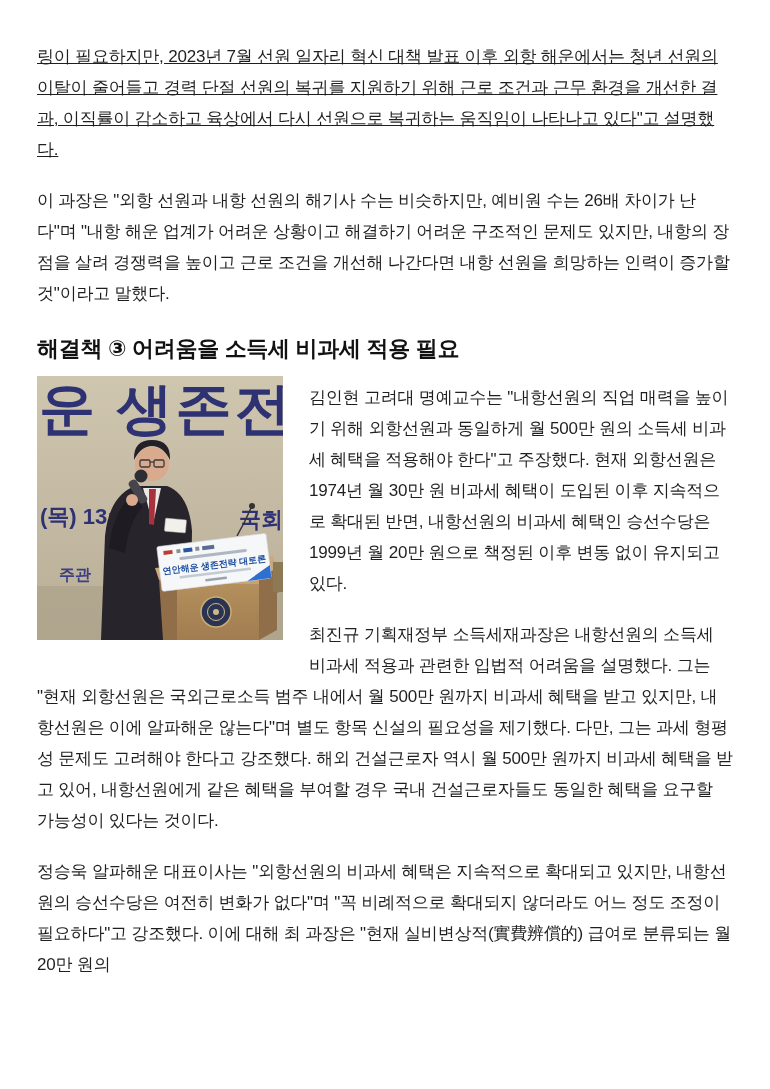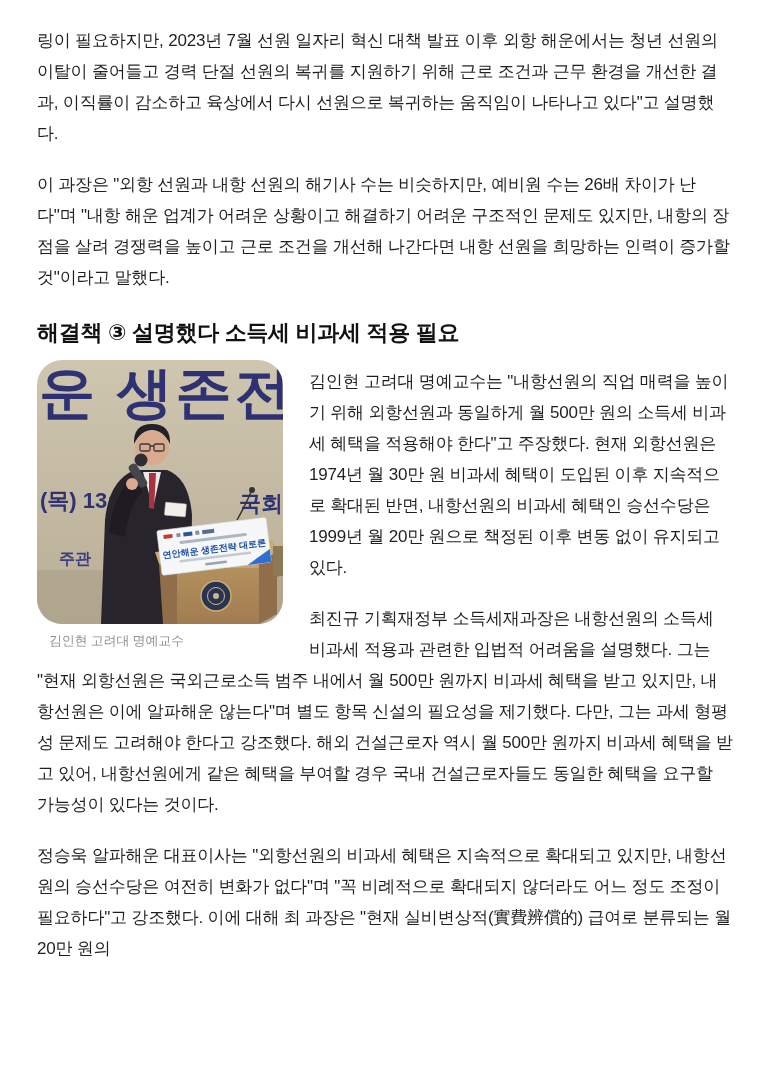--- a/index.html
+++ b/index.html
@@ -20,56 +20,56 @@
   .body-text {
     font-size: 17px;
     line-height: 31px;
     letter-spacing: -0.2px;
     margin: 20px 0;
     color: #1f1f1f;
     word-break: normal;
     overflow-wrap: break-word;
     text-align: left;
   }
-  .body-text:first-child { margin-top: 1px; }
+  .body-text:first-child { margin-top: 17px; text-decoration: underline; }
   .section-heading {
     font-size: 22px;
     line-height: 27px;
     font-weight: 700;
     color: #111111;
     margin: 26px 0 10px 0;
     letter-spacing: -0.3px;
   }
   .photo-figure {
     float: left;
     width: 246px;
     margin: 4px 26px 12px 0;
   }
-  .photo-frame { width: 246px; height: 264px; overflow: hidden; border-radius: 25px; }
+  .photo-frame { width: 246px; height: 264px; overflow: hidden; }
   .photo-frame svg { display: block; width: 246px; height: 264px; }
   .photo-caption {
     display: block;
     font-size: 13px;
     line-height: 17px;
     color: #909090;
     margin-top: 8px;
     padding-left: 12px;
     letter-spacing: -0.2px;
   }
 </style>
 </head>
 <body>
 
 <article class="page">
 
   <p class="body-text">링이 필요하지만, 2023년 7월 선원 일자리 혁신 대책 발표 이후 외항 해운에서는 청년 선원의 이탈이 줄어들고 경력 단절 선원의 복귀를 지원하기 위해 근로 조건과 근무 환경을 개선한 결과, 이직률이 감소하고 육상에서 다시 선원으로 복귀하는 움직임이 나타나고 있다"고 설명했다.</p>
 
   <p class="body-text">이 과장은 "외항 선원과 내항 선원의 해기사 수는 비슷하지만, 예비원 수는 26배 차이가 난다"며 "내항 해운 업계가 어려운 상황이고 해결하기 어려운 구조적인 문제도 있지만, 내항의 장점을 살려 경쟁력을 높이고 근로 조건을 개선해 나간다면 내항 선원을 희망하는 인력이 증가할 것"이라고 말했다.</p>
 
-  <h2 class="section-heading">해결책 ③ 설명했다 소득세 비과세 적용 필요</h2>
+  <h2 class="section-heading">해결책 ③ 어려움을 소득세 비과세 적용 필요</h2>
 
   <figure class="photo-figure">
     <div class="photo-frame">
       <svg viewBox="0 0 246 264" xmlns="http://www.w3.org/2000/svg">
         <defs>
           <linearGradient id="bg" x1="0" y1="0" x2="0" y2="1">
             <stop offset="0" stop-color="#cfc6b0"></stop>
             <stop offset="1" stop-color="#b9ae96"></stop>
           </linearGradient>
           <linearGradient id="wood" x1="0" y1="0" x2="0" y2="1">
@@ -133,21 +133,20 @@
           <rect x="160" y="169" width="4" height="4" fill="#8a8f96"></rect>
           <rect x="167" y="169" width="12" height="4" fill="#5a6c92"></rect>
           <rect x="143" y="177" width="68" height="3" rx="1.5" fill="#aeb6bf"></rect>
           <text x="177" y="192" text-anchor="middle" font-size="9" font-weight="800" fill="#1c4da0">연안해운 생존전략 대토론</text>
           <rect x="141" y="196" width="72" height="2.5" rx="1" fill="#c3cad2"></rect>
           <rect x="166" y="202" width="22" height="2.5" rx="1" fill="#9aa4af"></rect>
           <path d="M232,196 L232,209 L208,209 Z" fill="#2f6fd0"></path>
         </g>
       </svg>
     </div>
-    <figcaption class="photo-caption">김인현 고려대 명예교수</figcaption>
   </figure>
 
   <p class="body-text">김인현 고려대 명예교수는 "내항선원의 직업 매력을 높이기 위해 외항선원과 동일하게 월 500만 원의 소득세 비과세 혜택을 적용해야 한다"고 주장했다. 현재 외항선원은 1974년 월 30만 원 비과세 혜택이 도입된 이후 지속적으로 확대된 반면, 내항선원의 비과세 혜택인 승선수당은 1999년 월 20만 원으로 책정된 이후 변동 없이 유지되고 있다.</p>
 
   <p class="body-text">최진규 기획재정부 소득세재과장은 내항선원의 소득세 비과세 적용과 관련한 입법적 어려움을 설명했다. 그는 "현재 외항선원은 국외근로소득 범주 내에서 월 500만 원까지 비과세 혜택을 받고 있지만, 내항선원은 이에 알파해운 않는다"며 별도 항목 신설의 필요성을 제기했다. 다만, 그는 과세 형평성 문제도 고려해야 한다고 강조했다. 해외 건설근로자 역시 월 500만 원까지 비과세 혜택을 받고 있어, 내항선원에게 같은 혜택을 부여할 경우 국내 건설근로자들도 동일한 혜택을 요구할 가능성이 있다는 것이다.</p>
 
 
   <p class="body-text">정승욱 알파해운 대표이사는 "외항선원의 비과세 혜택은 지속적으로 확대되고 있지만, 내항선원의 승선수당은 여전히 변화가 없다"며 "꼭 비례적으로 확대되지 않더라도 어느 정도 조정이 필요하다"고 강조했다. 이에 대해 최 과장은 "현재 실비변상적(實費辨償的) 급여로 분류되는 월 20만 원의</p>
 
 </article>

